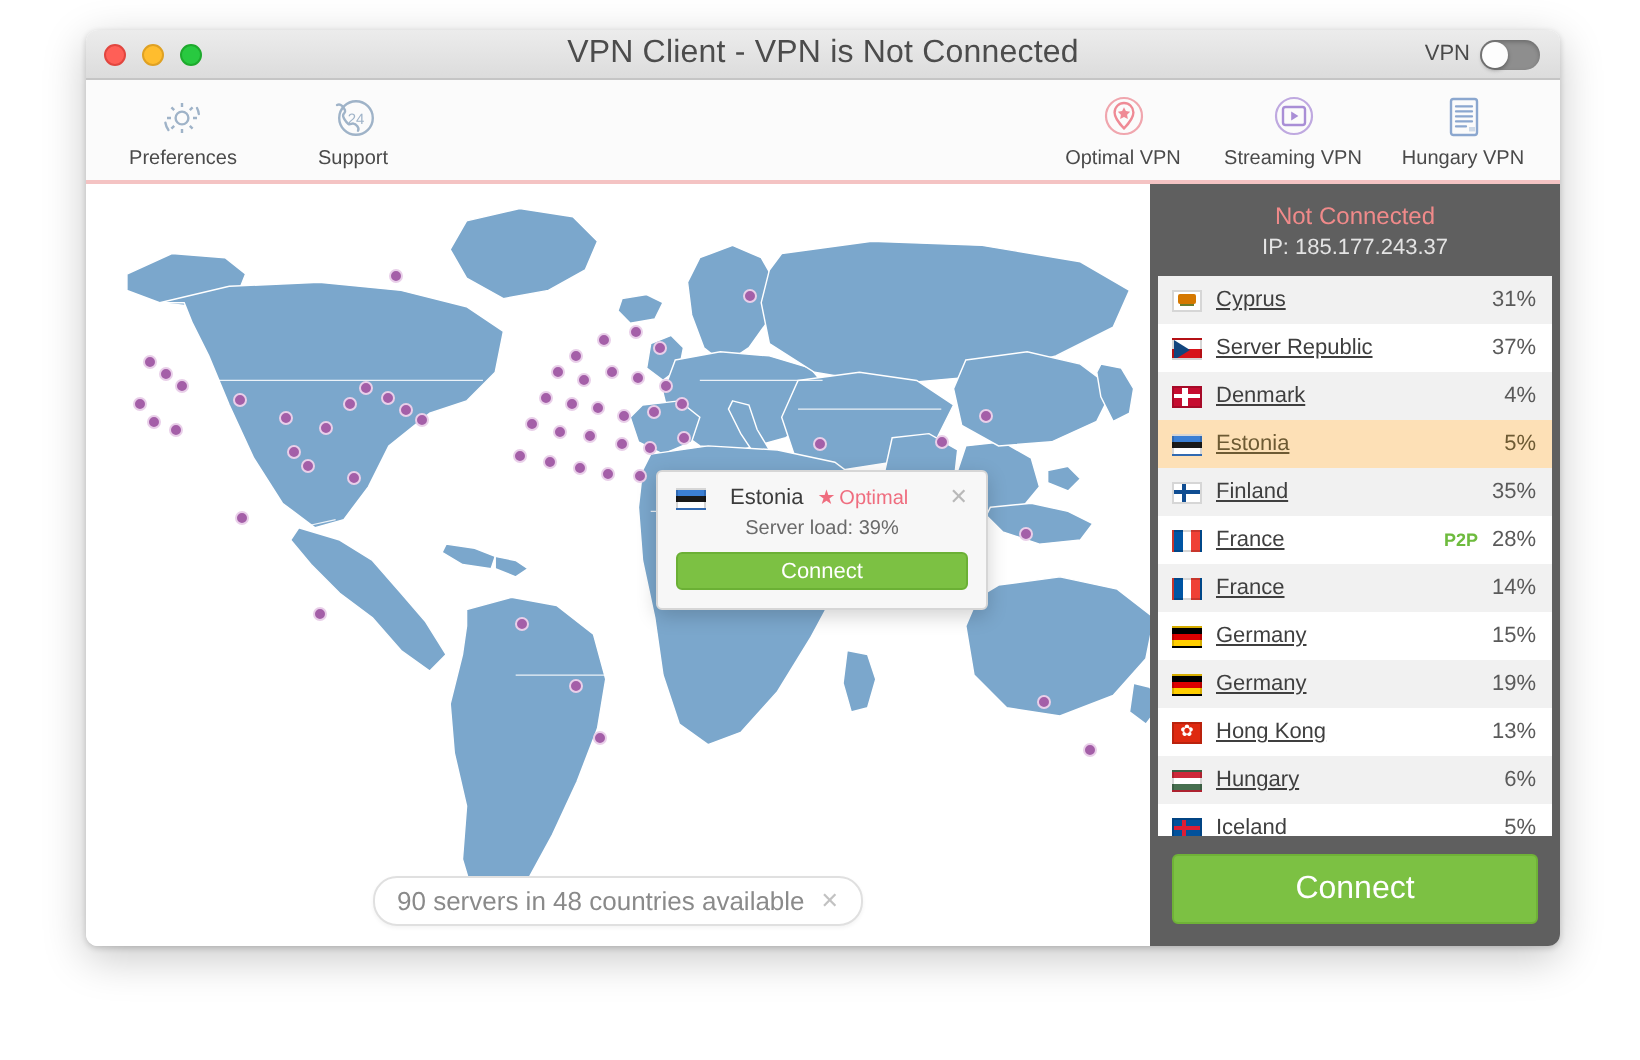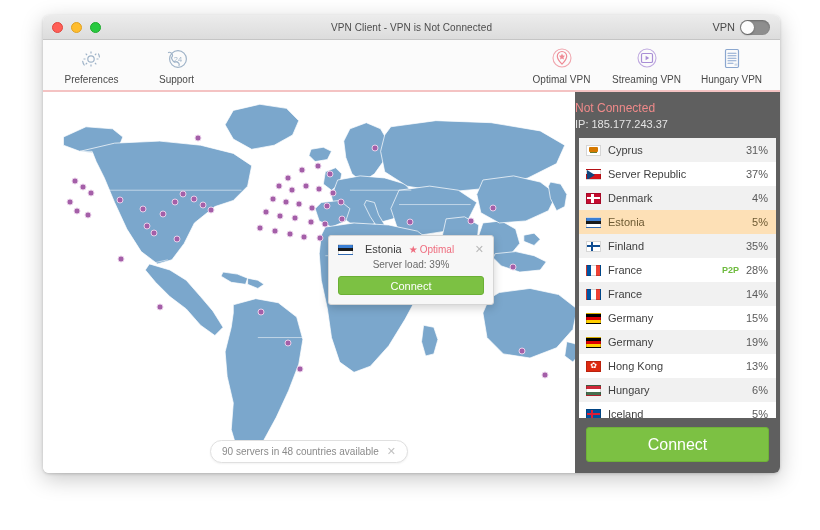--- a/index.html
+++ b/index.html
@@ -31,21 +31,21 @@
     display: flex; align-items: center;
     position: relative; flex: none;
   }
   .traffic-lights { display: flex; gap: 8px; padding-left: 9px; }
   .light { width: 11px; height: 11px; border-radius: 50%; }
   .light.close   { background: #ff5f57; border: 1px solid #e1463f; }
   .light.min     { background: #ffbd2e; border: 1px solid #dfa123; }
   .light.max     { background: #28c940; border: 1px solid #1eaa2d; }
   #window-title {
     position: absolute; left: 0; right: 0; text-align: center;
-    font-size: 10px; color: #4c4c4c; letter-spacing: .1px;
+    font-size: 16px; color: #4c4c4c; letter-spacing: .1px;
     pointer-events: none;
   }
   #vpn-toggle-wrap {
     margin-left: auto; padding-right: 10px;
     display: flex; align-items: center; gap: 5px; z-index: 2;
   }
   #vpn-toggle-label { font-size: 11px; color: #4a4a4a; }
   .switch {
     width: 30px; height: 15px; border-radius: 8px;
     background: #8e8e8e; position: relative;
@@ -135,31 +135,31 @@
   
   #status-pill {
     position: absolute; left: 50%; bottom: 10px;
     transform: translateX(-50%);
     display: flex; align-items: center; gap: 8px;
     background: #ffffff; border: 1px solid #e0e0e0;
     border-radius: 12px; padding: 4px 11px;
     box-shadow: 0 1px 2px rgba(0,0,0,0.05);
     white-space: nowrap;
   }
-  #status-pill-text { font-size: 10px; color: #8a8a8a; }
+  #status-pill-text { font-size: 13px; color: #8a8a8a; }
   #status-pill-close { font-size: 11px; color: #c2c2c2; cursor: pointer; }
 
   
   #sidebar {
     width: 205px; flex: none;
     background: #5f5f5f;
     display: flex; flex-direction: column;
   }
   #conn-status {
-    padding: 9px 0 8px; text-align: left; flex: none;
+    padding: 9px 0 8px; text-align: center; flex: none;
   }
   #conn-status-title { font-size: 12px; color: #f08a8a; }
   #conn-status-ip { font-size: 11px; color: #e4e4e4; margin-top: 3px; }
 
   #server-list {
     flex: 1; overflow: hidden;
     background: #ffffff;
     margin: 0 4px; position: relative;
   }
   .server-row {
@@ -168,21 +168,21 @@
   }
   .server-row.alt { background: #f1f1f1; }
   .server-row.selected { background: #fde0b6; }
   .flag {
     width: 15px; height: 11px; flex: none; margin-right: 7px;
     border: 1px solid rgba(0,0,0,0.16);
     background-size: cover; position: relative; overflow: hidden;
   }
   .srv-name {
     font-size: 11px; color: #3f3f3f;
-    flex: 1; overflow: hidden; text-overflow: ellipsis; white-space: nowrap;
+    flex: 1; overflow: hidden; text-overflow: ellipsis; white-space: nowrap; text-decoration: underline;
   }
   .selected .srv-name { color: #6d5a33; }
   .srv-p2p {
     font-size: 9px; color: #6ebb3e; font-weight: bold; margin-right: 7px;
   }
   .srv-load { font-size: 11px; color: #5a5a5a; }
   .selected .srv-load { color: #6d5a33; }
 
   #connect-button {
     margin: 9px 11px 11px; height: 35px; flex: none;

